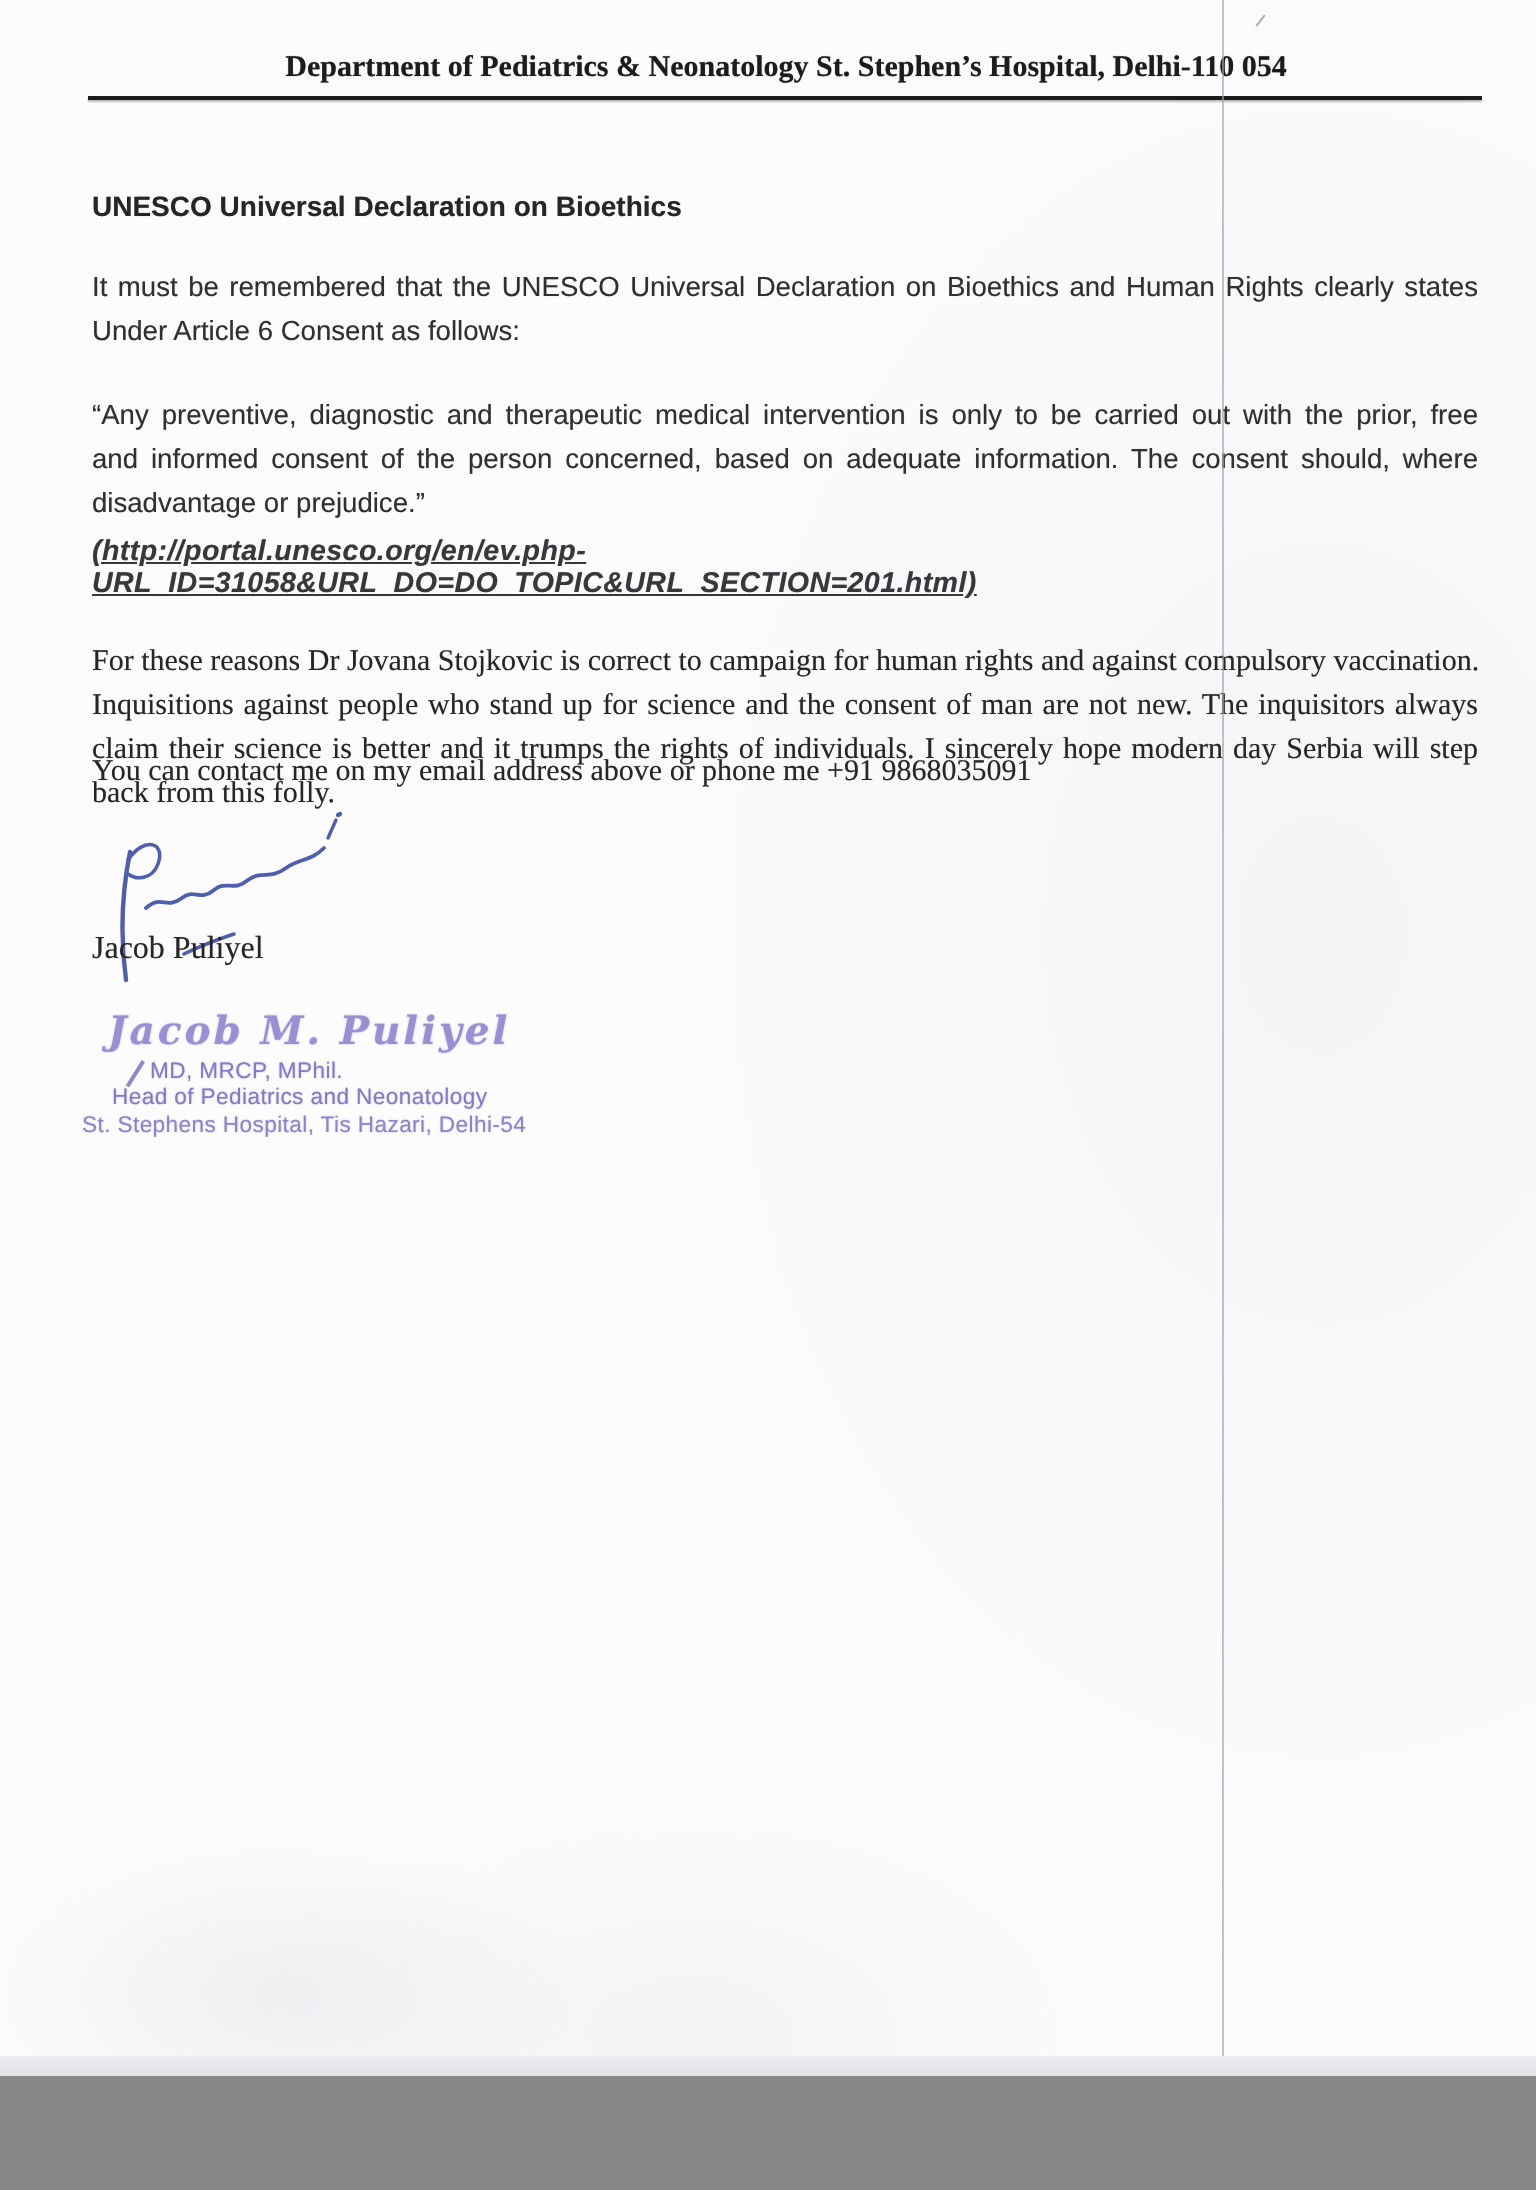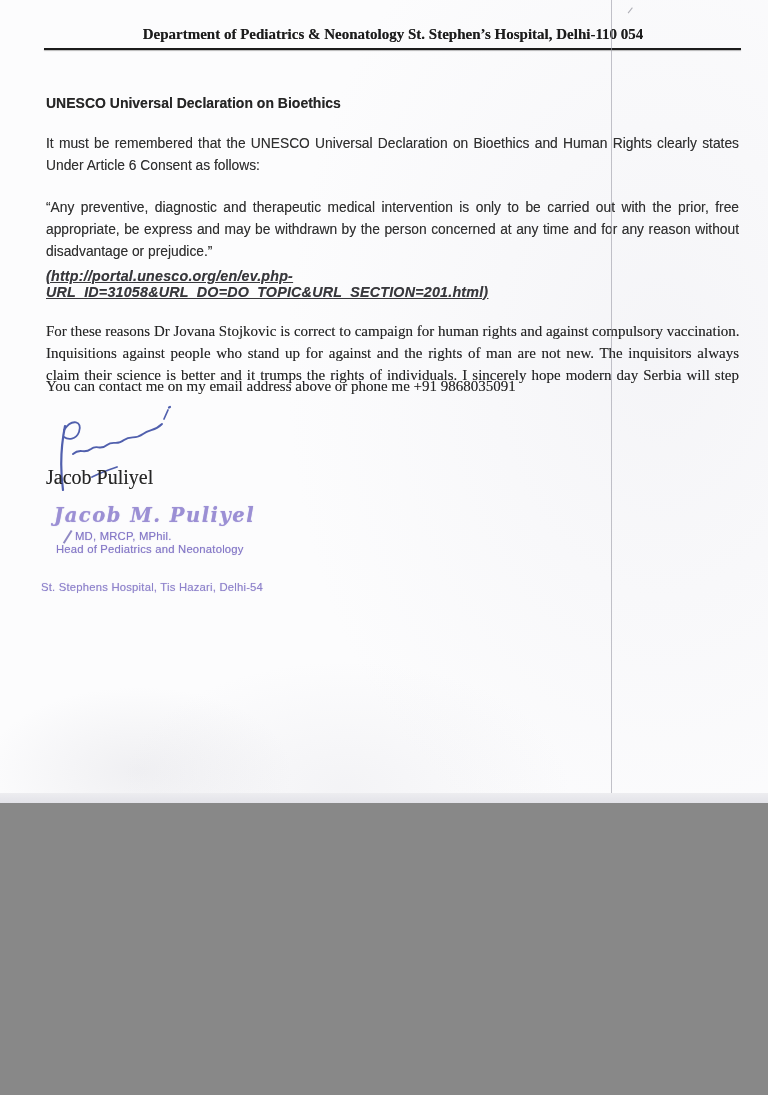--- a/index.html
+++ b/index.html
@@ -1,19 +1,19 @@
 <!DOCTYPE html>
 <html><head>
 <meta charset="utf-8">
 <style>
   html, body { margin: 0; padding: 0; background: #888; }
   #page {
     position: relative;
     width: 768px;
-    height: 803px;
+    height: 1038px;
     margin: 0 auto;
     overflow: hidden;
     background:
       radial-gradient(220px 120px at 18% 96%, rgba(190,190,200,0.20), transparent 70%),
       radial-gradient(320px 180px at 45% 98%, rgba(200,200,210,0.16), transparent 70%),
       radial-gradient(500px 700px at 86% 45%, rgba(228,228,235,0.30), transparent 75%),
       #fcfcfd;
     font-family: "Liberation Sans", sans-serif;
     color: #2f2f2f;
   }
@@ -76,21 +76,21 @@
   .contact-line {
     top: 378px; left: 46px;
     font-family: "Liberation Serif", serif;
     font-size: 15px; color: #262626;
     text-shadow: 0 0 0.4px rgba(40,40,40,0.45);
   }
 
   .signatory-name {
     top: 466px; left: 46px;
     font-family: "Liberation Serif", serif;
-    font-size: 20px; color: #262626;
+    font-size: 16px; color: #262626;
     text-shadow: 0 0 0.4px rgba(40,40,40,0.45);
   }
 
   
   #sig-svg { top: 404px; left: 42px; }
 
   
   .stamp {
     top: 504px; left: 54px; width: 232px;
     text-align: left;
@@ -109,21 +109,21 @@
   .stamp-line {
     font-size: 11.3px;
     line-height: 13.4px;
     letter-spacing: 0.2px;
     color: #8578c7;
     text-shadow: 0 0 0.8px rgba(130,118,195,0.55);
     white-space: nowrap;
   }
   .stamp-credentials { transform: translateX(21px); margin-top: 3px; }
   .stamp-role        { transform: translateX(2px); }
-  .stamp-institution { transform: translateX(-13px); opacity: 0.92; margin-top: 24px; }
+  .stamp-institution { transform: translateX(-13px); opacity: 0.92; }
 
   .pen-slash {
     top: 536px; left: 60px; width: 15px; height: 1.6px;
     background: #7d74b8;
     transform: rotate(-58deg);
     opacity: 0.85;
   }
 
   
   .scan-vline {
@@ -152,30 +152,31 @@
 
   <div class="abs section-heading">UNESCO Universal Declaration on Bioethics</div>
 
   <div id="para-intro" class="abs para sans-para">
     <div class="line">It must be remembered that the UNESCO Universal Declaration on Bioethics and Human Rights clearly states</div>
     <div class="line last">Under Article 6 Consent as follows:</div>
   </div>
 
   <div id="para-quote" class="abs para sans-para">
     <div class="line">“Any preventive, diagnostic and therapeutic medical intervention is only to be carried out with the prior, free</div>
-    <div class="line">appropriate, be express and may be withdrawn by the person concerned at any time and for any reason without</div>
+    <div class="line">and informed consent of the person concerned, based on adequate information. The consent should, where</div>
     <div class="line last">disadvantage or prejudice.”</div>
   </div>
 
   <div class="abs url-line">(http://portal.unesco.org/en/ev.php-URL_ID=31058&amp;URL_DO=DO_TOPIC&amp;URL_SECTION=201.html)</div>
 
   <div id="para-reasons" class="abs para serif-para">
     <div class="line">For these reasons Dr Jovana Stojkovic is correct to campaign for human rights and against compulsory vaccination.</div>
-    <div class="line">Inquisitions against people who stand up for against and the rights of man are not new. The inquisitors always</div>
+    <div class="line">Inquisitions against people who stand up for science and the consent of man are not new. The inquisitors always</div>
     <div class="line">claim their science is better and it trumps the rights of individuals.  I sincerely hope modern day Serbia will step</div>
+    <div class="line last">back from this folly.</div>
   </div>
 
   <div class="abs contact-line">You can contact me on my email address above or phone me +91 9868035091</div>
 
   <svg id="sig-svg" class="abs" width="140" height="92" viewBox="0 0 140 92">
     <g fill="none" stroke="#3e4fa5" stroke-linecap="round" stroke-linejoin="round" opacity="0.9">
       <path d="M 23,22 C 19,42 18,64 21,86" stroke-width="2.2"></path>
       <path d="M 22,26 C 30,14 41,17 37,28 C 34,36 26,36 22,33" stroke-width="1.8"></path>
       <path d="M 31,50 C 39,43 41,51 49,45 C 55,40 58,47 65,41 C 71,36 75,42 82,36 C 89,31 93,36 101,30 C 108,25 113,27 120,20" stroke-width="1.9"></path>
       <path d="M 122,15 L 126,6" stroke-width="1.7"></path>

